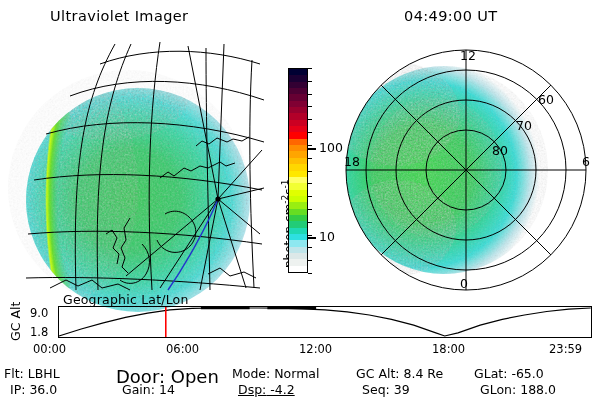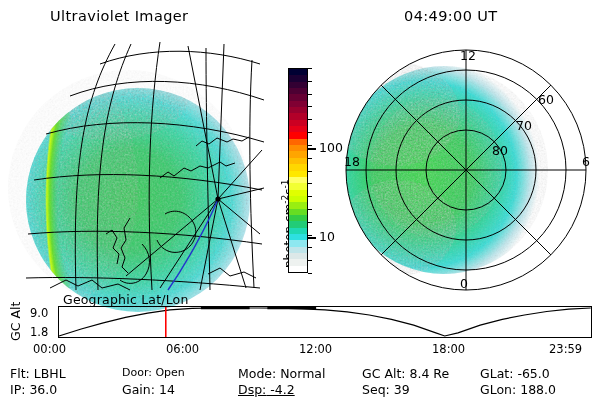--- a/index.html
+++ b/index.html
@@ -255,23 +255,23 @@
       <line id="orbit-marker" x1="106.76944444444443" y1="0" x2="106.76944444444443" y2="30" stroke="#ff0000" stroke-width="1.6"></line>
     </svg>
   </div>
 
   <div class="abs small" style="left:33px;top:342px;"><span>00:00</span></div>
   <div class="abs small" style="left:166px;top:342px;"><span>06:00</span></div>
   <div class="abs small" style="left:299px;top:342px;"><span>12:00</span></div>
   <div class="abs small" style="left:432px;top:342px;"><span>18:00</span></div>
   <div class="abs small" style="left:549px;top:342px;"><span>23:59</span></div>
 
-  <div class="abs" id="status-row-1" style="left:10px;top:366px;width:584px;height:15px;">
+  <div class="abs" id="status-row-1" style="left:4px;top:366px;width:584px;height:15px;">
       <div style="position: absolute; left: 0px; top: 0px; white-space: nowrap; font-size: 12.5px;"><span>Flt:</span><span> LBHL</span></div>
-      <div style="position: absolute; left: 112px; top: 0px; white-space: nowrap; font-size: 11px; text-align: center;"><span>Door:</span><span> Open</span></div>
+      <div style="position: absolute; left: 112px; top: 0px; white-space: nowrap; font-size: 18px; text-align: center;"><span>Door:</span><span> Open</span></div>
       <div style="position: absolute; left: 228px; top: 0px; white-space: nowrap; font-size: 12.5px;"><span>Mode:</span><span> Normal</span></div>
       <div style="position: absolute; left: 352px; top: 0px; white-space: nowrap; font-size: 12.5px;"><span>GC Alt:</span><span> 8.4 Re</span></div>
       <div style="position: absolute; left: 470px; top: 0px; white-space: nowrap; font-size: 12.5px;"><span>GLat:</span><span> -65.0</span></div>
     </div>
   <div class="abs" id="status-row-2" style="left:10px;top:382px;width:584px;height:15px;">
       <div style="position: absolute; left: 0px; top: 0px; white-space: nowrap; font-size: 12.5px;"><span>IP:</span><span> 36.0</span></div>
       <div style="position: absolute; left: 112px; top: 0px; white-space: nowrap; font-size: 12.5px; text-align: center;"><span>Gain:</span><span> 14</span></div>
       <div style="position: absolute; left: 228px; top: 0px; white-space: nowrap; font-size: 12.5px; text-decoration: underline;"><span>Dsp:</span><span> -4.2</span></div>
       <div style="position: absolute; left: 352px; top: 0px; white-space: nowrap; font-size: 12.5px;"><span>Seq:</span><span> 39</span></div>
       <div style="position: absolute; left: 470px; top: 0px; white-space: nowrap; font-size: 12.5px;"><span>GLon:</span><span> 188.0</span></div>

